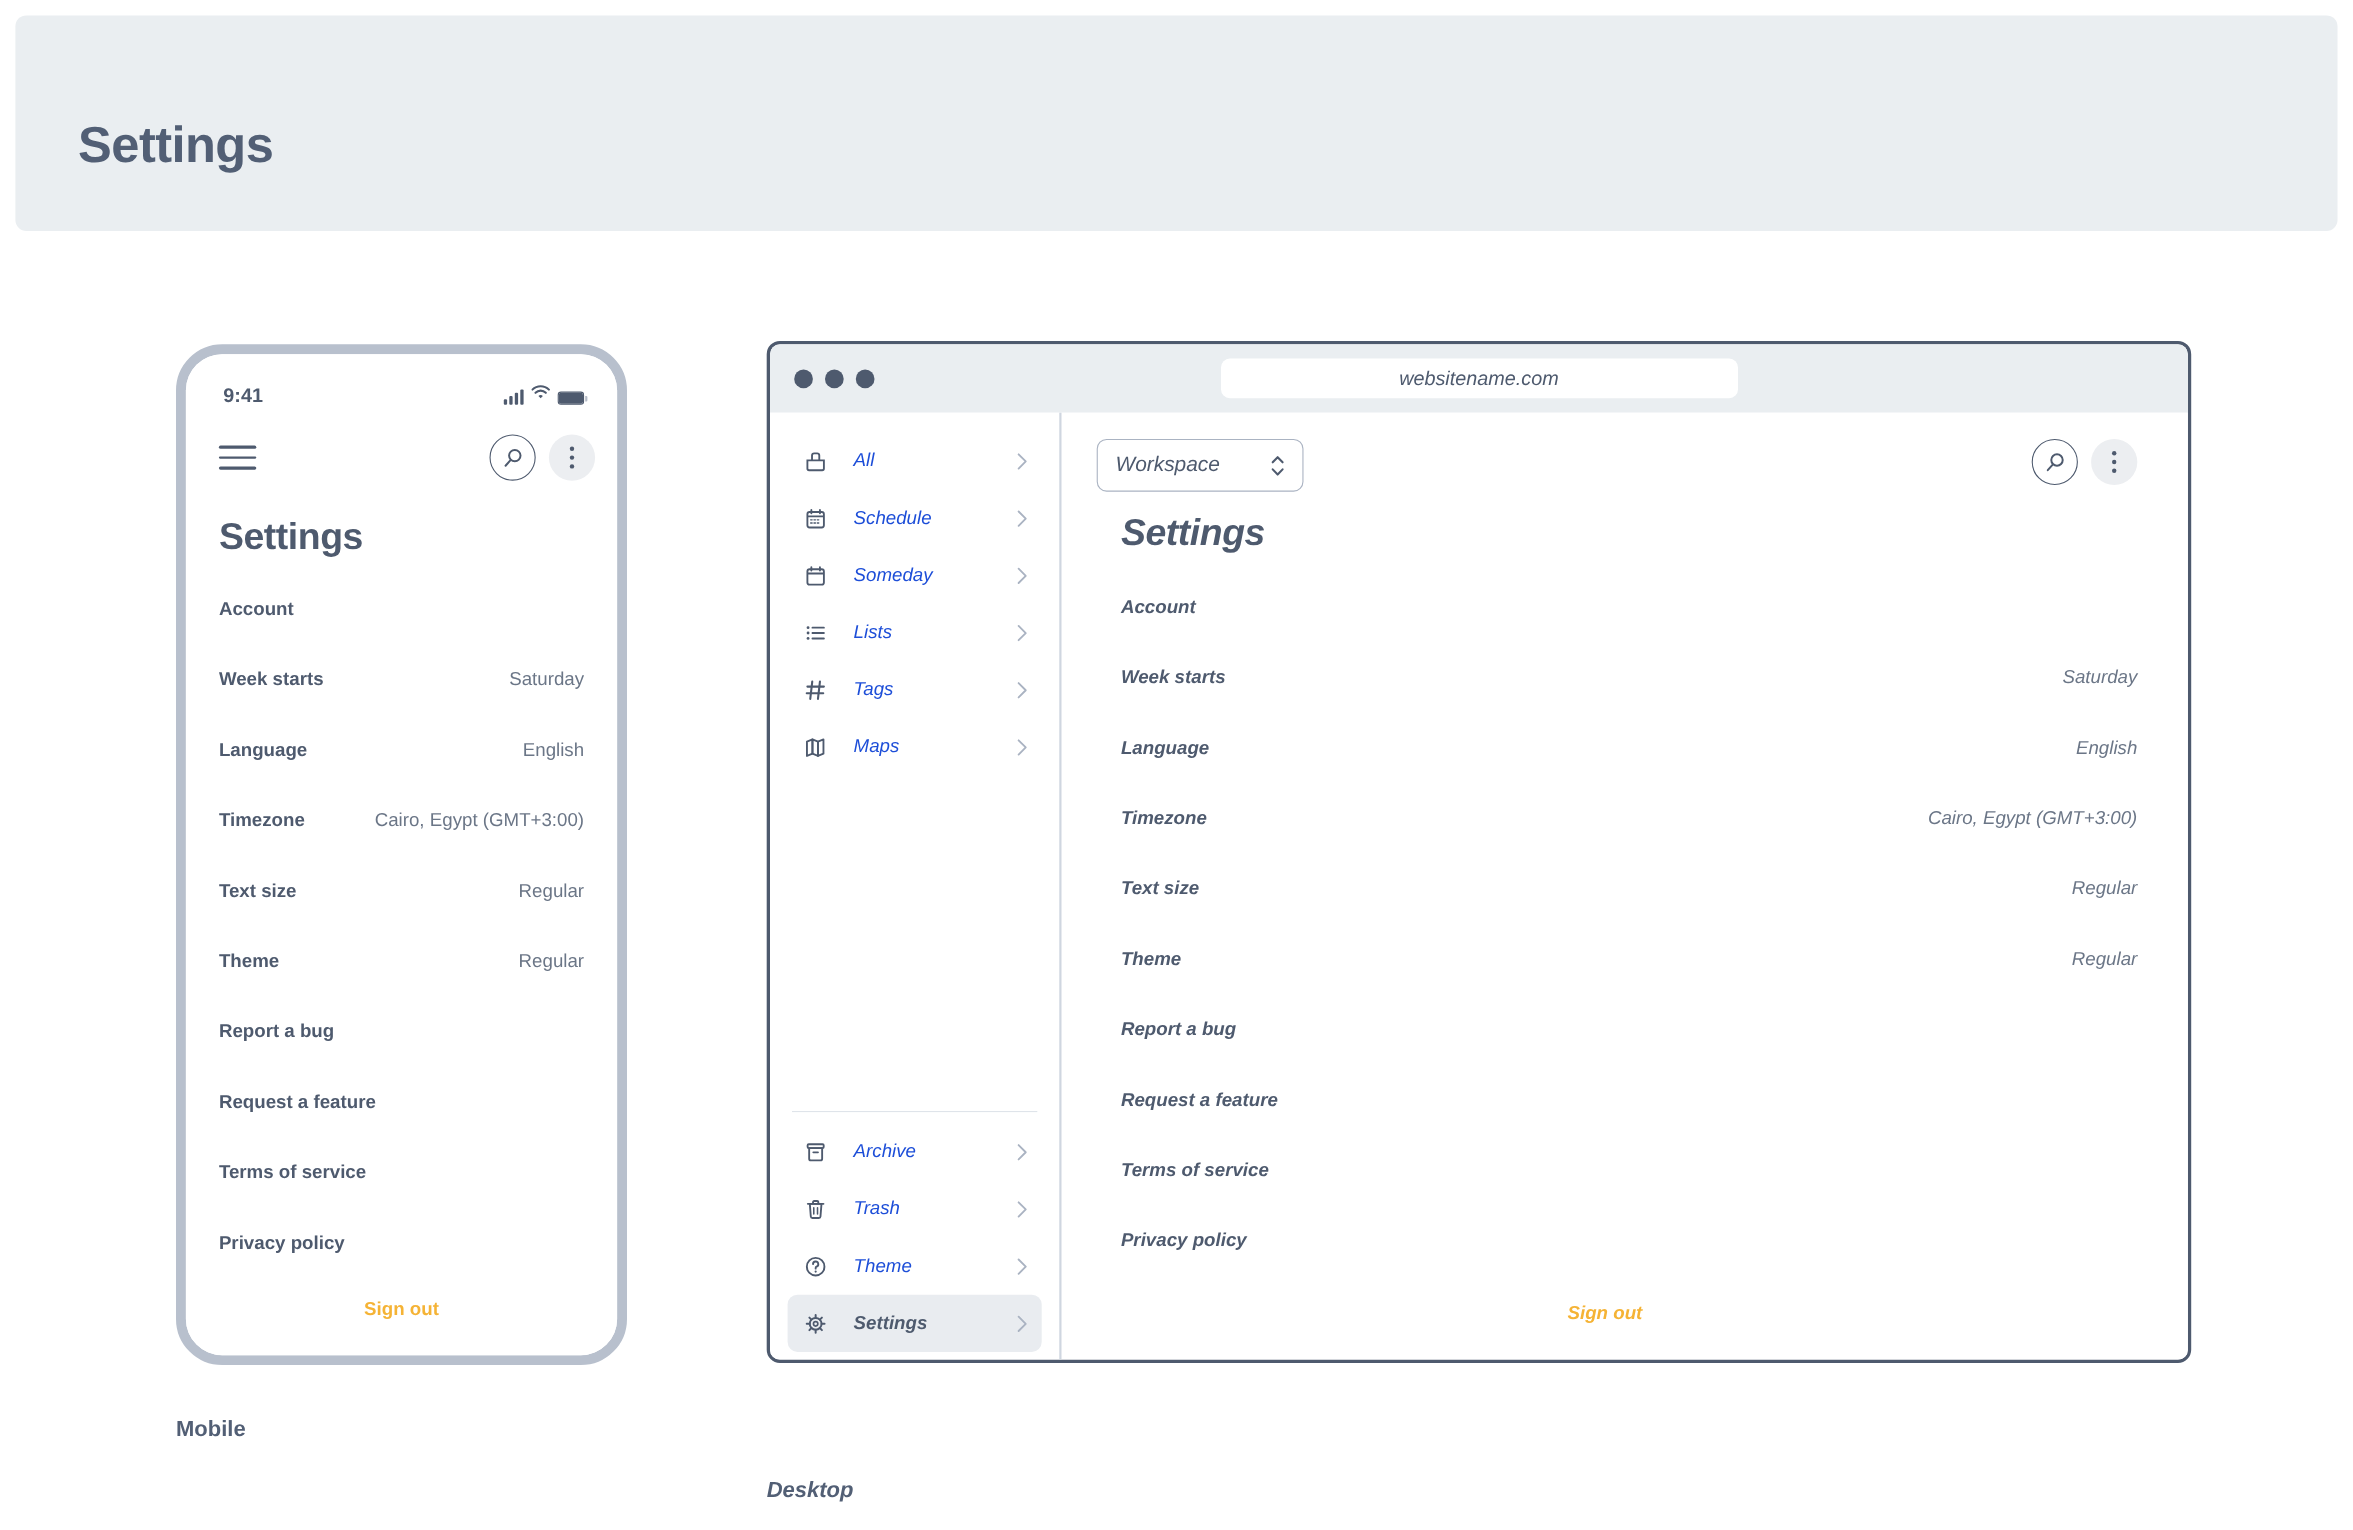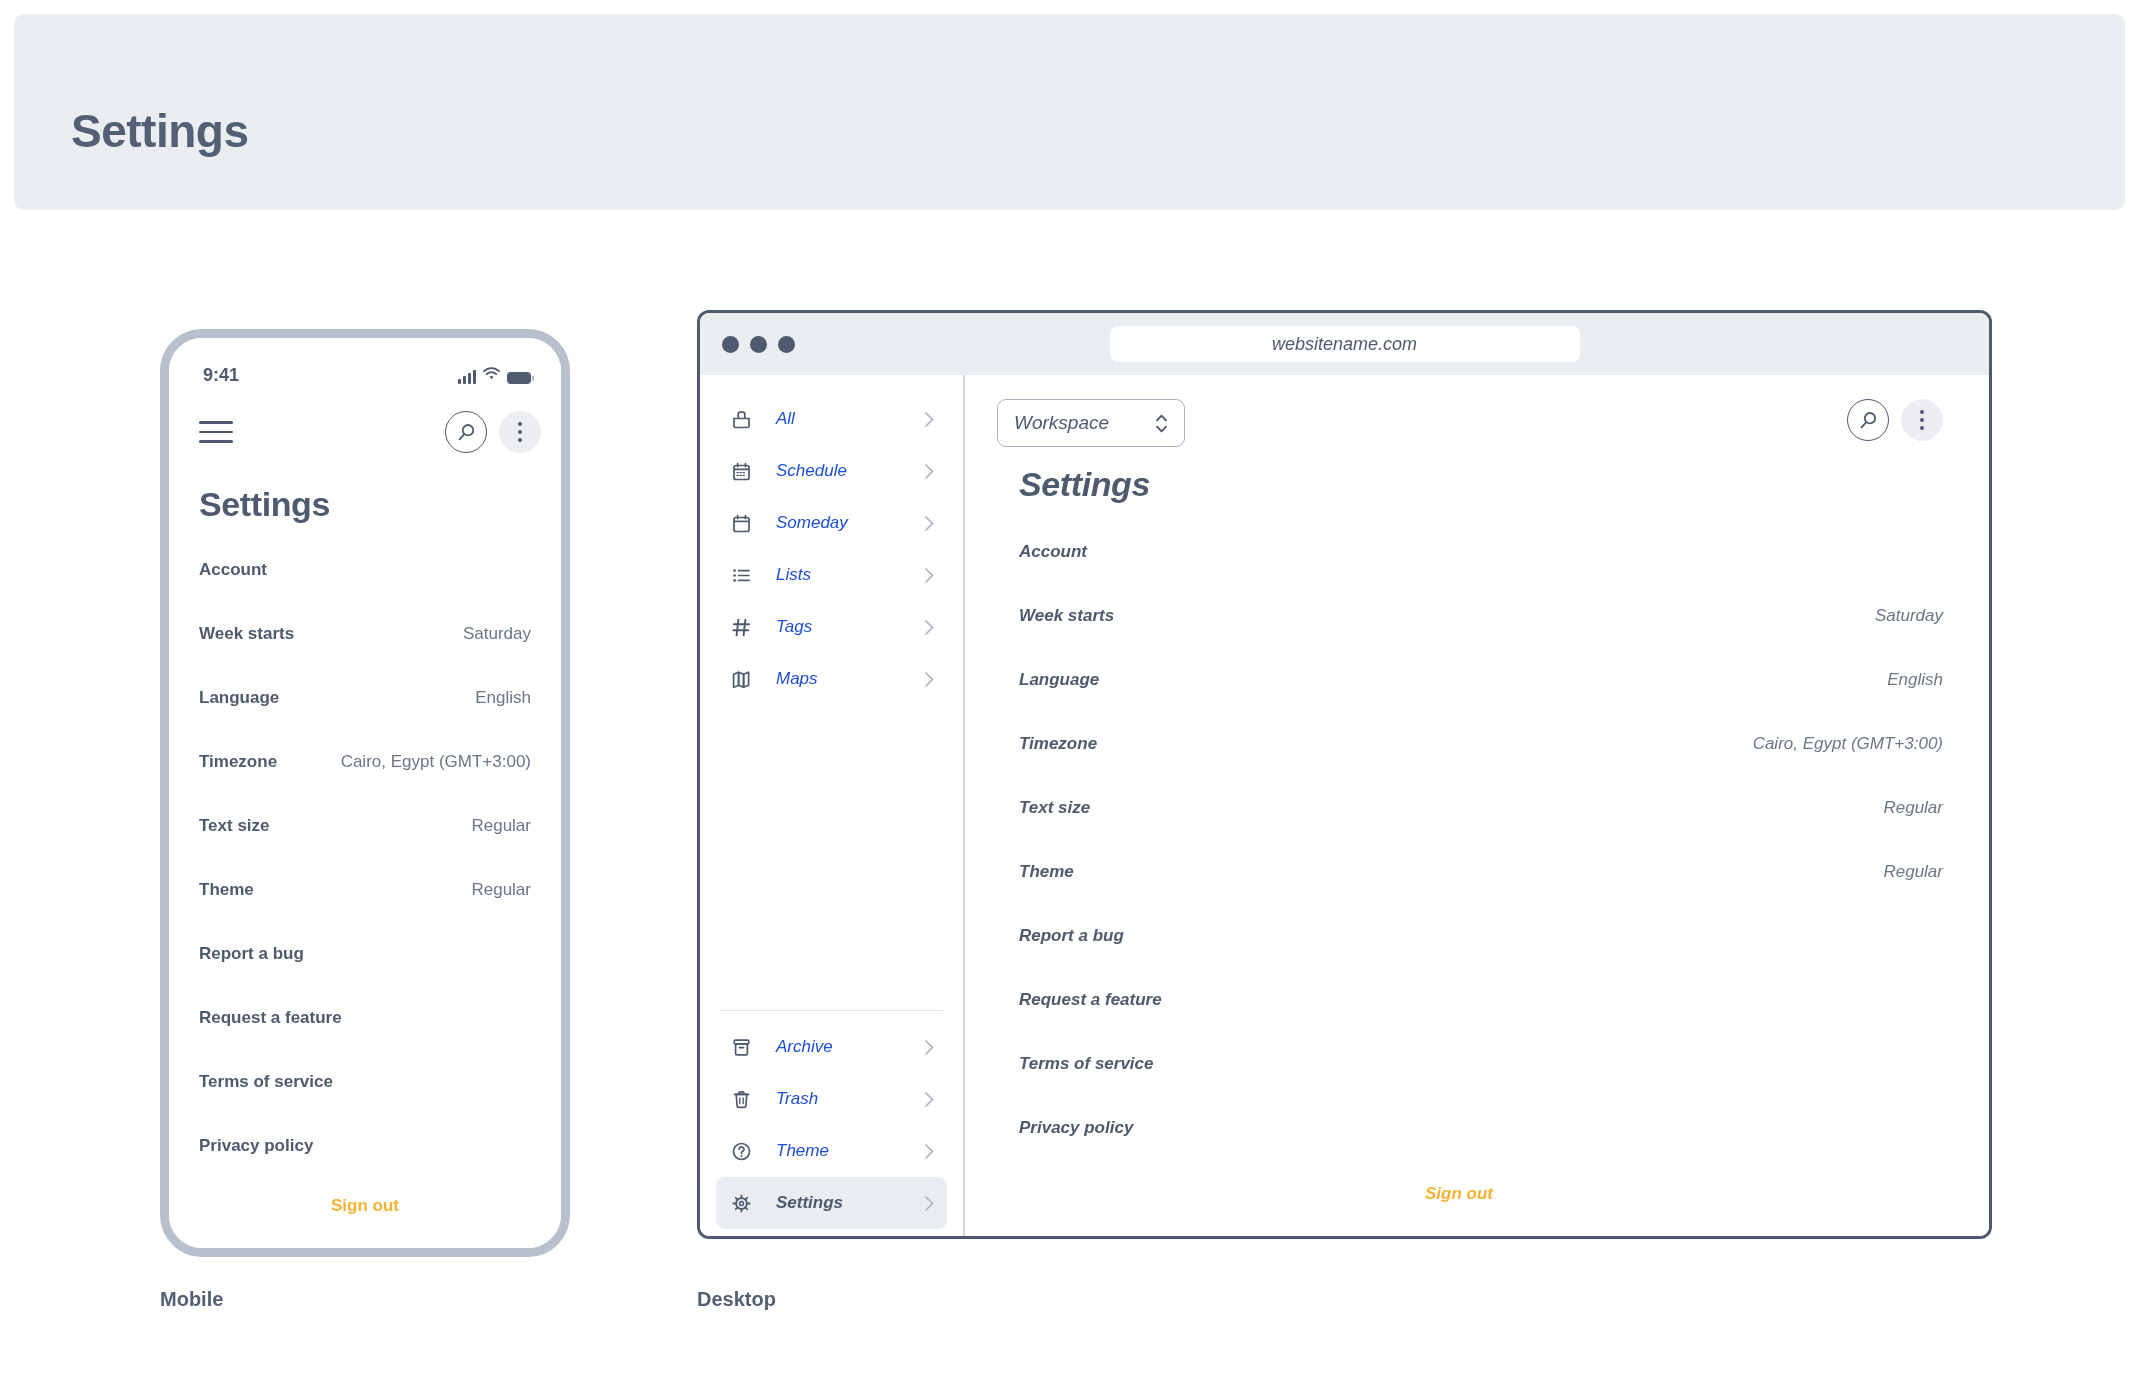--- a/index.html
+++ b/index.html
@@ -48,21 +48,20 @@
     height: 928px;
   }
   .phone-frame {
     position: absolute;
     left: 0; top: 0;
     width: 410px;
     height: 928px;
     background: #ffffff;
     border: 9px solid #b8c0cd;
     border-radius: 42px;
-    margin-top: 16px;
   }
   .phone-screen {
     position: absolute;
     left: 0; top: 0;
     width: 392px;
     height: 910px;
     border-radius: 33px;
     overflow: hidden;
     background: #ffffff;
   }
@@ -338,22 +337,23 @@
     text-align: center;
     font-size: 17px;
     font-weight: bold;
     color: #f5b335;
     cursor: pointer;
     padding-right: 22px;
   }
 
   .caption-desktop {
     left: 697px;
-    top: 1288px;
+    top: 1344px;
     width: 1295px;
+    font-style: italic;
   }
 </style>
 </head>
 <body>
 
 <div id="root">
 
   <div class="page-header">
     <div class="page-header-title">Settings</div>
   </div>

